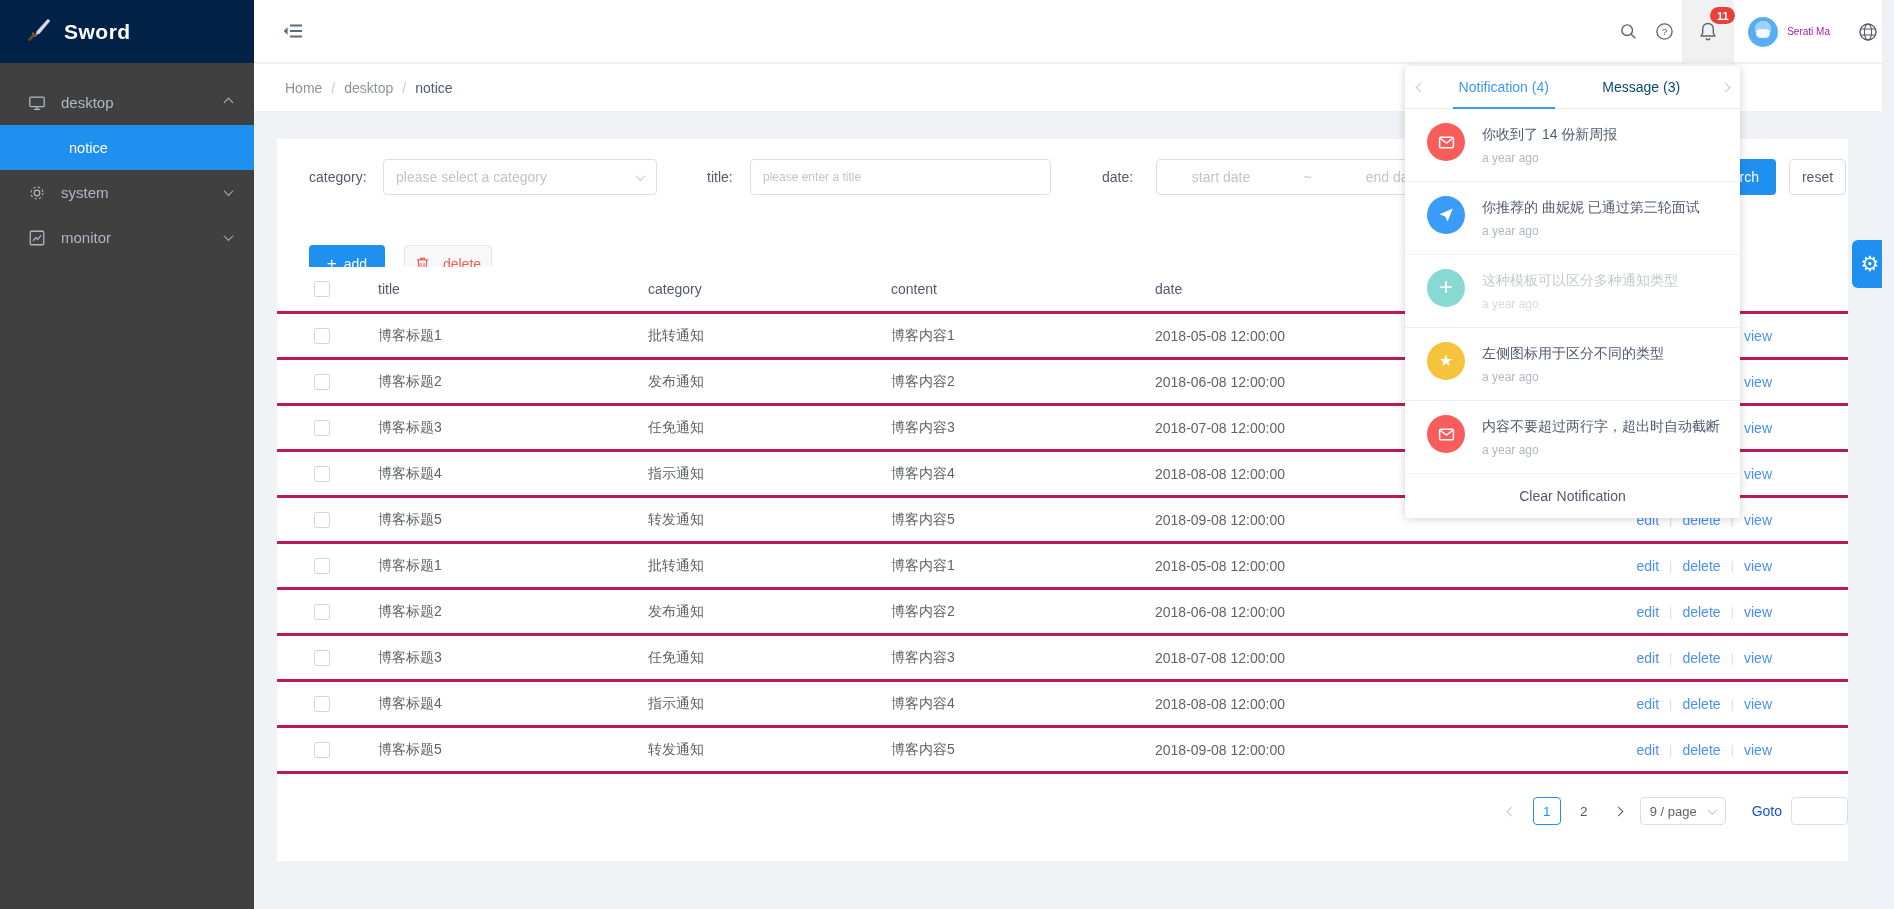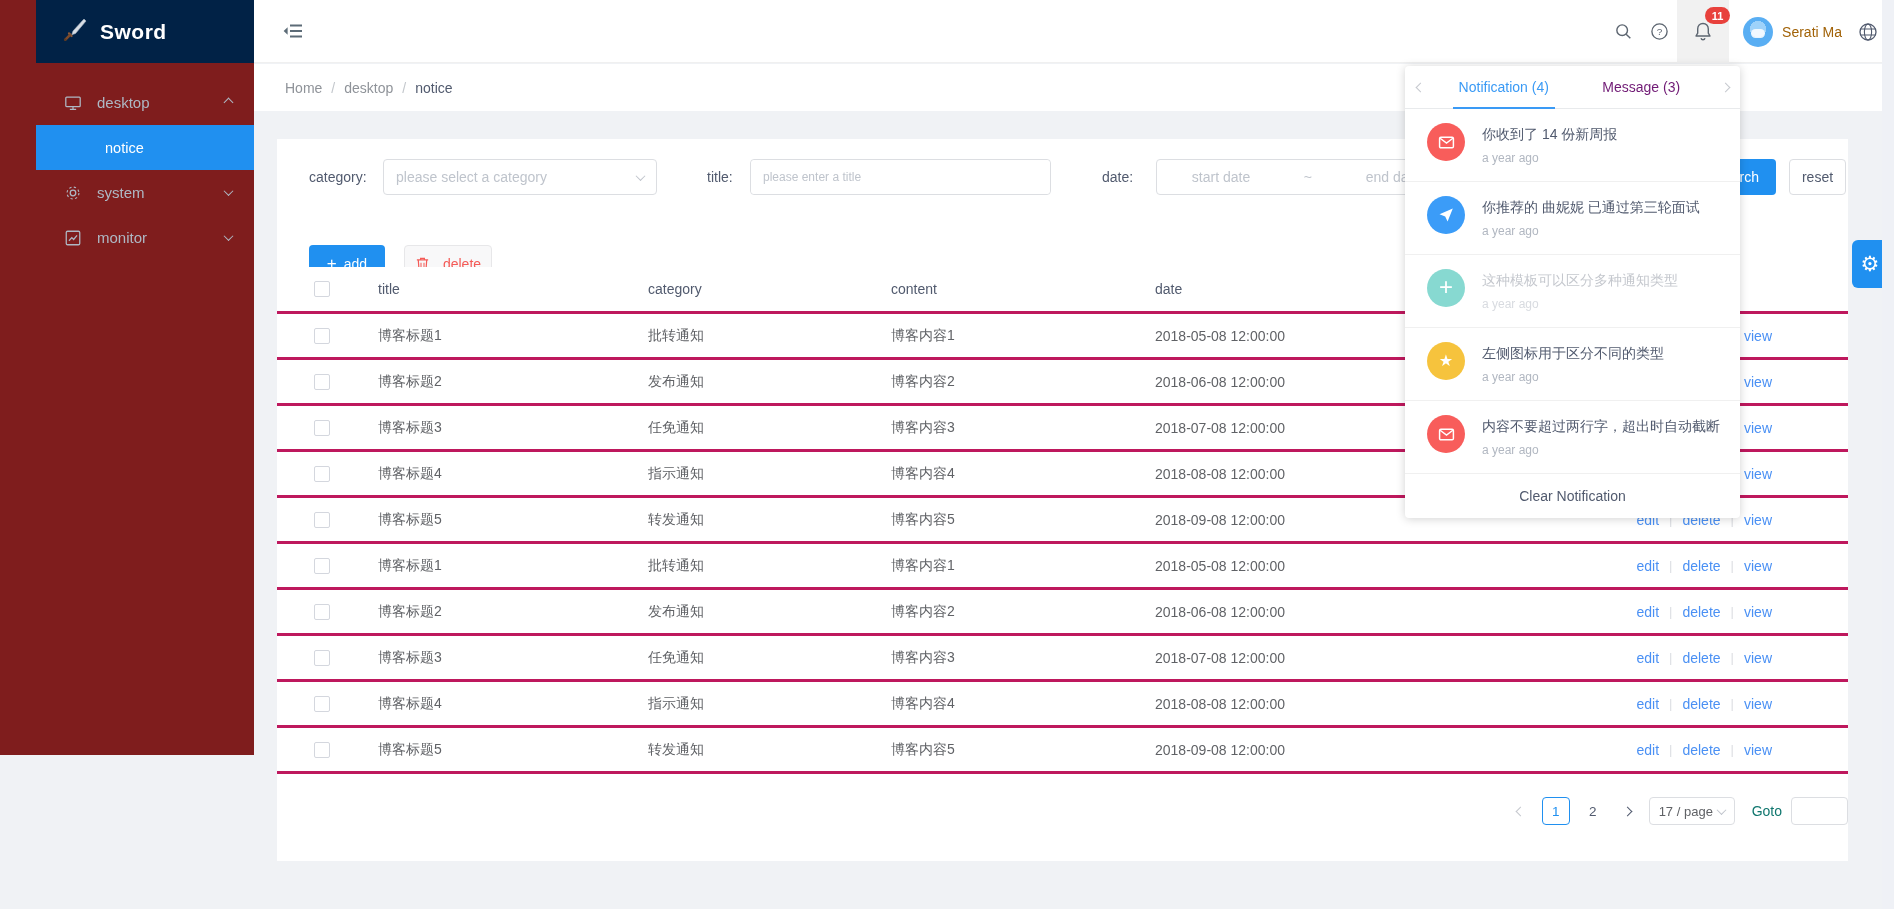--- a/index.html
+++ b/index.html
@@ -1,20 +1,20 @@
 <!DOCTYPE html>
 <html><head>
 <meta charset="utf-8">
 <style>
   * { margin:0; padding:0; box-sizing:border-box; }
   html,body { width:1894px; height:909px; overflow:hidden; font-family:"Liberation Sans","DejaVu Sans",sans-serif; background:#f0f2f5; }
   .app { position:relative; width:1894px; height:909px; }
 
   
-  .sidebar { position:absolute; left:0; top:0; width:254px; height:755px; background:#7f1d1d; z-index:30;padding-left:36px; }
+  .sidebar { position:absolute; left:0; top:0; width:254px; height:909px; background:#404040; z-index:30; }
   .logo { height:63px; background:#012246; display:flex; align-items:center; padding-left:26px; cursor:pointer; }
   .logo-text { color:#ffffff; font-size:21px; font-weight:bold; margin-left:12px; letter-spacing:.5px; }
   .menu { padding-top:17px; }
   .menu-item { height:45px; display:flex; align-items:center; padding:0 22px 0 27px; color:#aeb8c4; font-size:15px; cursor:pointer; }
   .menu-item .mi-icon { width:19px; height:19px; display:flex; align-items:center; justify-content:center; color:#aeb8c4; }
   .menu-item .mi-label { margin-left:15px; flex:1; }
   .submenu-item { height:45px; display:flex; align-items:center; padding-left:69px; color:#d9e6f2; font-size:14.5px; cursor:pointer; }
   .submenu-item.active { background:#2090f0; color:#ffffff; }
   .chev { display:inline-block; width:7px; height:7px; border-right:1.6px solid currentColor; border-bottom:1.6px solid currentColor; }
   .chev.down { transform:rotate(45deg) translate(-1px,-1px); }
@@ -24,21 +24,21 @@
 
   
   .topbar { position:absolute; left:254px; top:0; width:1640px; height:63px; background:#fff; border-bottom:1px solid #f0f0f0; z-index:10; }
   .collapse-btn { position:absolute; left:28px; top:21px; cursor:pointer; }
   .top-right { position:absolute; right:8px; top:0; height:63px; display:flex; align-items:center; }
   .tr-icon { display:flex; align-items:center; justify-content:center; width:36px; height:63px; cursor:pointer; }
   .bell-wrap { position:relative; width:52px; height:63px; background:#f1f1f1; display:flex; align-items:center; justify-content:center; cursor:pointer; }
   .badge { position:absolute; top:7px; left:28px; min-width:25px; height:17px; background:#e8413c; border-radius:9px; color:#fff; font-size:11px; font-weight:bold; display:flex; align-items:center; justify-content:center; padding:0 5px; }
   .avatar { width:30px; height:30px; border-radius:50%; background:radial-gradient(circle at 50% 40%, #9ed2fa 0 34%, #59aef3 35%); margin:0 9px 0 14px; position:relative; cursor:pointer; }
   .avatar::after { content:""; position:absolute; left:8px; top:12px; width:14px; height:9px; border-radius:5px; background:rgba(255,255,255,.85); }
-  .user-name { font-size:14px; color:#a16207; margin-right:8px; cursor:pointer; white-space:nowrap; }
+  .user-name { font-size:10px; color:#a21caf; margin-right:20px; cursor:pointer; white-space:nowrap; }
 
   
   .breadcrumb-bar { position:absolute; left:254px; top:64px; width:1640px; height:47px; background:#fff; display:flex; align-items:center; padding-left:31px; z-index:5; }
   .crumb { font-size:14px; color:#8f9399; cursor:pointer; }
   .crumb.current { color:#515a6e; cursor:default; }
   .crumb-sep { font-size:14px; color:#c3c7cc; margin:0 9px; }
 
   
   .card { position:absolute; left:277px; top:139px; width:1571px; height:722px; background:#fff; z-index:1; }
 
@@ -71,28 +71,28 @@
   .act-link { color:#4a90f4; font-size:14px; cursor:pointer; }
   .act-sep { color:#dcdee2; font-size:13px; }
 
   
   .pagination { position:absolute; right:0; top:656px; height:32px; display:flex; align-items:center; gap:9px; }
   .pg-arrow { width:24px; height:28px; display:flex; align-items:center; justify-content:center; cursor:pointer; }
   .pg-num { min-width:28px; height:28px; display:flex; align-items:center; justify-content:center; font-size:13.5px; color:#515a6e; cursor:pointer; border-radius:4px; }
   .pg-num.active { border:1px solid #2090f0; color:#2090f0; }
   .pg-size { width:86px; height:28px; border:1px solid #dcdee2; border-radius:4px; display:flex; align-items:center; justify-content:space-between; padding:0 9px; cursor:pointer; }
   .pg-size span { font-size:13px; color:#606266; }
-  .goto-label { font-size:14px; color:#0f766e; margin-left:8px; }
+  .goto-label { font-size:14px; color:#1d4ed8; margin-left:17px; }
   .goto-input { width:57px; height:28px; border:1px solid #dcdee2; border-radius:4px; outline:none; padding:0 6px; font-size:13px; font-family:inherit; }
 
   
   .notif-panel { position:absolute; left:1405px; top:66px; width:335px; background:#fff; border-radius:4px; box-shadow:0 1px 10px rgba(0,0,0,.18); z-index:50; }
   .np-tabs { height:43px; display:flex; align-items:center; border-bottom:1px solid #e8eaec; }
   .np-arrow { width:30px; display:flex; justify-content:center; color:#c5c8ce; cursor:pointer; }
-  .np-tab { flex:1; text-align:center; font-size:14px; color:#701a75; height:43px; line-height:42px; position:relative; cursor:pointer; }
+  .np-tab { flex:1; text-align:center; font-size:14px; color:#0c4a6e; height:43px; line-height:42px; position:relative; cursor:pointer; }
   .np-tab.active { color:#3a9af5; }
   .np-tab.active::after { content:""; position:absolute; left:18px; right:18px; bottom:0; height:2px; background:#3a9af5; }
   .np-item { height:73px; display:flex; align-items:flex-start; padding:14px 32px 0 22px; border-bottom:1px solid #f0f0f0; cursor:pointer; }
   .np-ic { width:38px; height:38px; border-radius:50%; flex:none; display:flex; align-items:center; justify-content:center; color:#fff; }
   .np-ic .glyph-plus { font-size:24px; line-height:1; margin-top:-2px; }
   .np-ic .glyph-star { font-size:16px; line-height:1; }
   .np-body { margin-left:17px; }
   .ntitle { font-size:14px; color:#515a6e; line-height:1.2; margin-top:3px; white-space:nowrap; }
   .ntime { font-size:12px; color:#b1b7c1; margin-top:8px; }
   .np-item.muted .ntitle { color:#c5c8ce; }
@@ -394,21 +394,21 @@
     <div class="pagination" id="pagination">
         <span class="pg-arrow">
           <span class="chev left" style="color:#c5c8ce"></span>
         </span>
         <span class="pg-num active">1</span>
         <span class="pg-num">2</span>
         <span class="pg-arrow">
           <span class="chev right" style="color:#515a6e"></span>
         </span>
         <span class="pg-size">
-          <span>17 / page</span>
+          <span>9 / page</span>
           <span class="chev down" style="color: rgb(192, 196, 204);"></span>
         </span>
         <span class="goto-label">Goto</span>
         <input class="goto-input" style="">
       </div>
   </main>
 
   <div class="notif-panel">
     <div class="np-tabs" id="npTabs">
         <span class="np-arrow">

